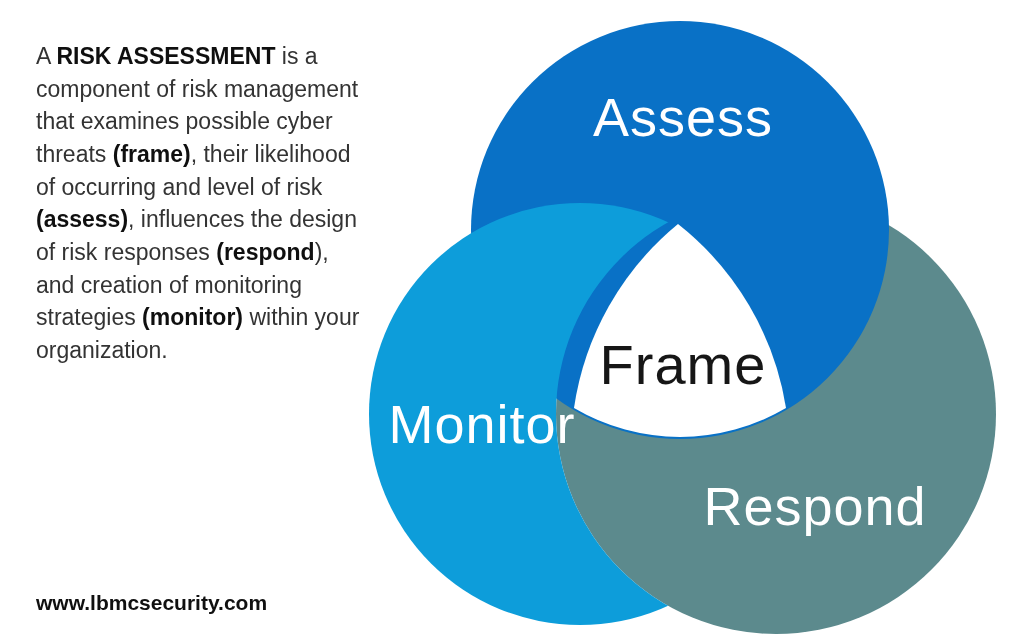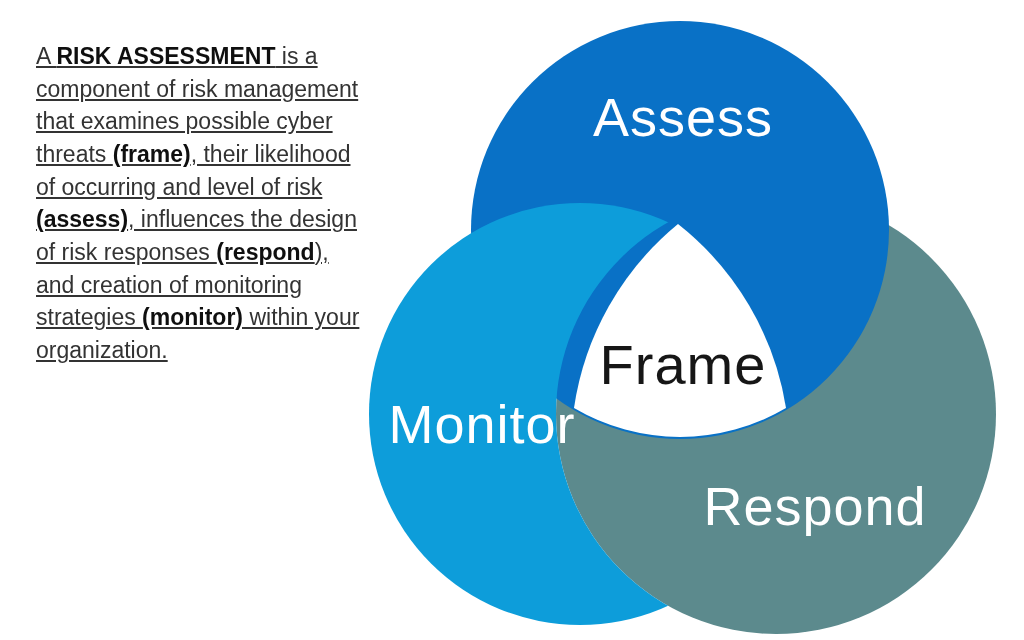--- a/index.html
+++ b/index.html
@@ -28,21 +28,20 @@
     font-weight: 800;
     letter-spacing: -0.5px;
     color: #101010;
   }
   .description {
     margin: 16px 0 16px 0;
     width: 332px;
     font-size: 23px;
     line-height: 1.42;
     color: #333333;
-    text-decoration: underline;
   }
   .description .b {
     font-weight: 700;
     color: #0f0f0f;
   }
   .website {
     position: absolute;
     left: 36px;
     top: 591px;
     font-size: 21px;
@@ -96,14 +95,15 @@
 
     <text class="circle-label" x="815" y="525" text-anchor="middle" fill="#ffffff">Respond</text>
 
     <text class="center-label" x="683" y="384" text-anchor="middle" fill="#161616">Frame</text>
   </svg>
 
   <div class="left-panel">
     <p class="description"><span>A </span><span class="b">RISK ASSESSMENT</span><span> is a component of risk management that examines possible cyber threats </span><span class="b">(frame)</span><span>, their likelihood of occurring and level of risk </span><span class="b">(assess)</span><span>, influences the design of risk responses </span><span class="b">(respond</span><span>), and creation of monitoring strategies </span><span class="b">(monitor)</span><span> within your organization.</span></p>
   </div>
 
+  <a class="website" href="#">www.lbmcsecurity.com</a>
 
 </div>
 
 </body></html>

